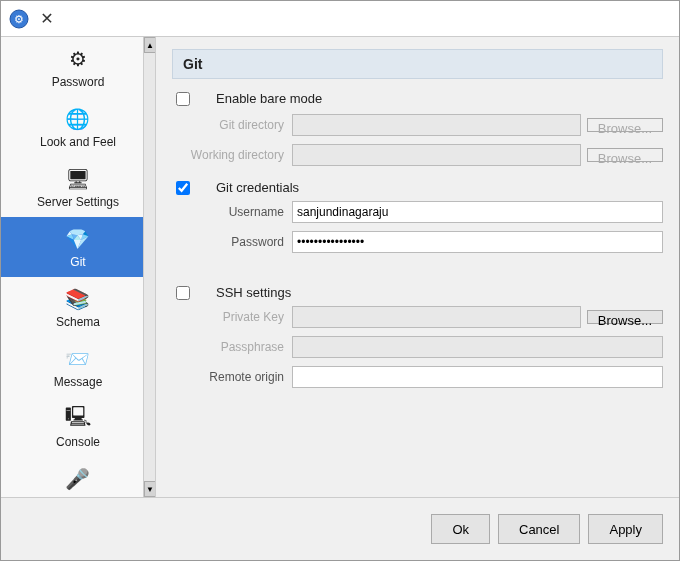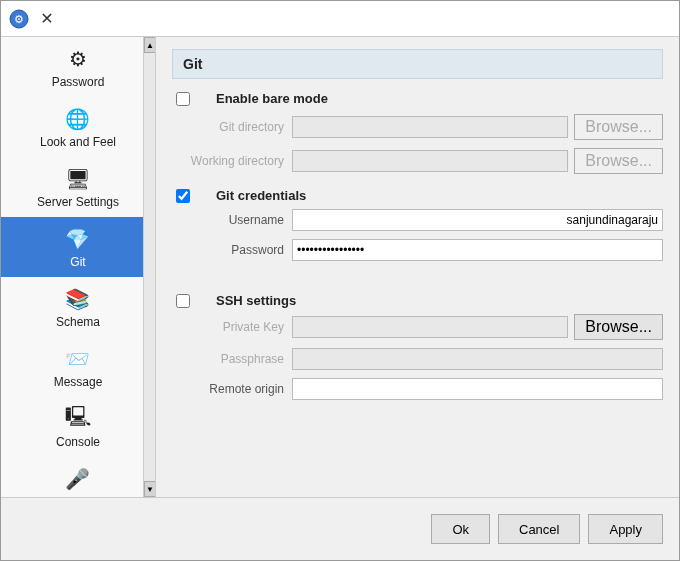--- a/index.html
+++ b/index.html
@@ -160,45 +160,45 @@
       padding: 2px 4px;
       font-size: 12px;
     }
     .form-input:disabled {
       background: #e8e8e8;
       color: #aaa;
     }
     .browse-btn {
       margin-left: 6px;
       padding: 2px 10px;
-      height: 26px;
+      height: 14px;
       background: #e4e4e4;
       border: 1px solid #aaa;
       cursor: pointer;
-      font-size: 16px;
+      font-size: 13px;
       flex-shrink: 0;
     }
     .browse-btn:disabled {
       color: #aaa;
       background: #f0f0f0;
     }
     .checkbox-row {
       display: flex;
       align-items: center;
       margin-bottom: 8px;
       padding-left: 4px;
     }
     .checkbox-row input[type=checkbox] {
       margin-right: 6px;
       width: 14px;
       height: 14px;
     }
     .checkbox-label {
       font-size: 13px;
-      font-weight: 700;
+      font-weight: 400;
       color: #222;
       padding-left: 20px;
     }
     .section-divider {
       margin: 6px 0;
     }
     .footer {
       border-top: 1px solid #ccc;
       padding: 16px 16px;
       display: flex;
@@ -297,21 +297,21 @@
         <button class="browse-btn" disabled="">Browse...</button>
       </div>
 
       <div class="checkbox-row section-divider">
         <input type="checkbox" id="git-creds" checked="" style="">
         <label class="checkbox-label" for="git-creds">Git credentials</label>
       </div>
 
       <div class="form-row">
         <span class="form-label">Username</span>
-        <input type="text" class="form-input" style="flex: 1 1 0%; text-align: right;" value="sanjundinagaraju">
+        <input type="text" class="form-input" style="flex: 1 1 0%;" value="sanjundinagaraju">
       </div>
 
       <div class="form-row">
         <span class="form-label">Password</span>
         <input type="password" class="form-input" value="sanjundinagaraju" style="flex: 1 1 0%;">
       </div>
 
       <div class="checkbox-row section-divider" style="margin-top:24px;">
         <input type="checkbox" id="ssh-settings" style="">
         <label class="checkbox-label" for="ssh-settings">SSH settings</label>

